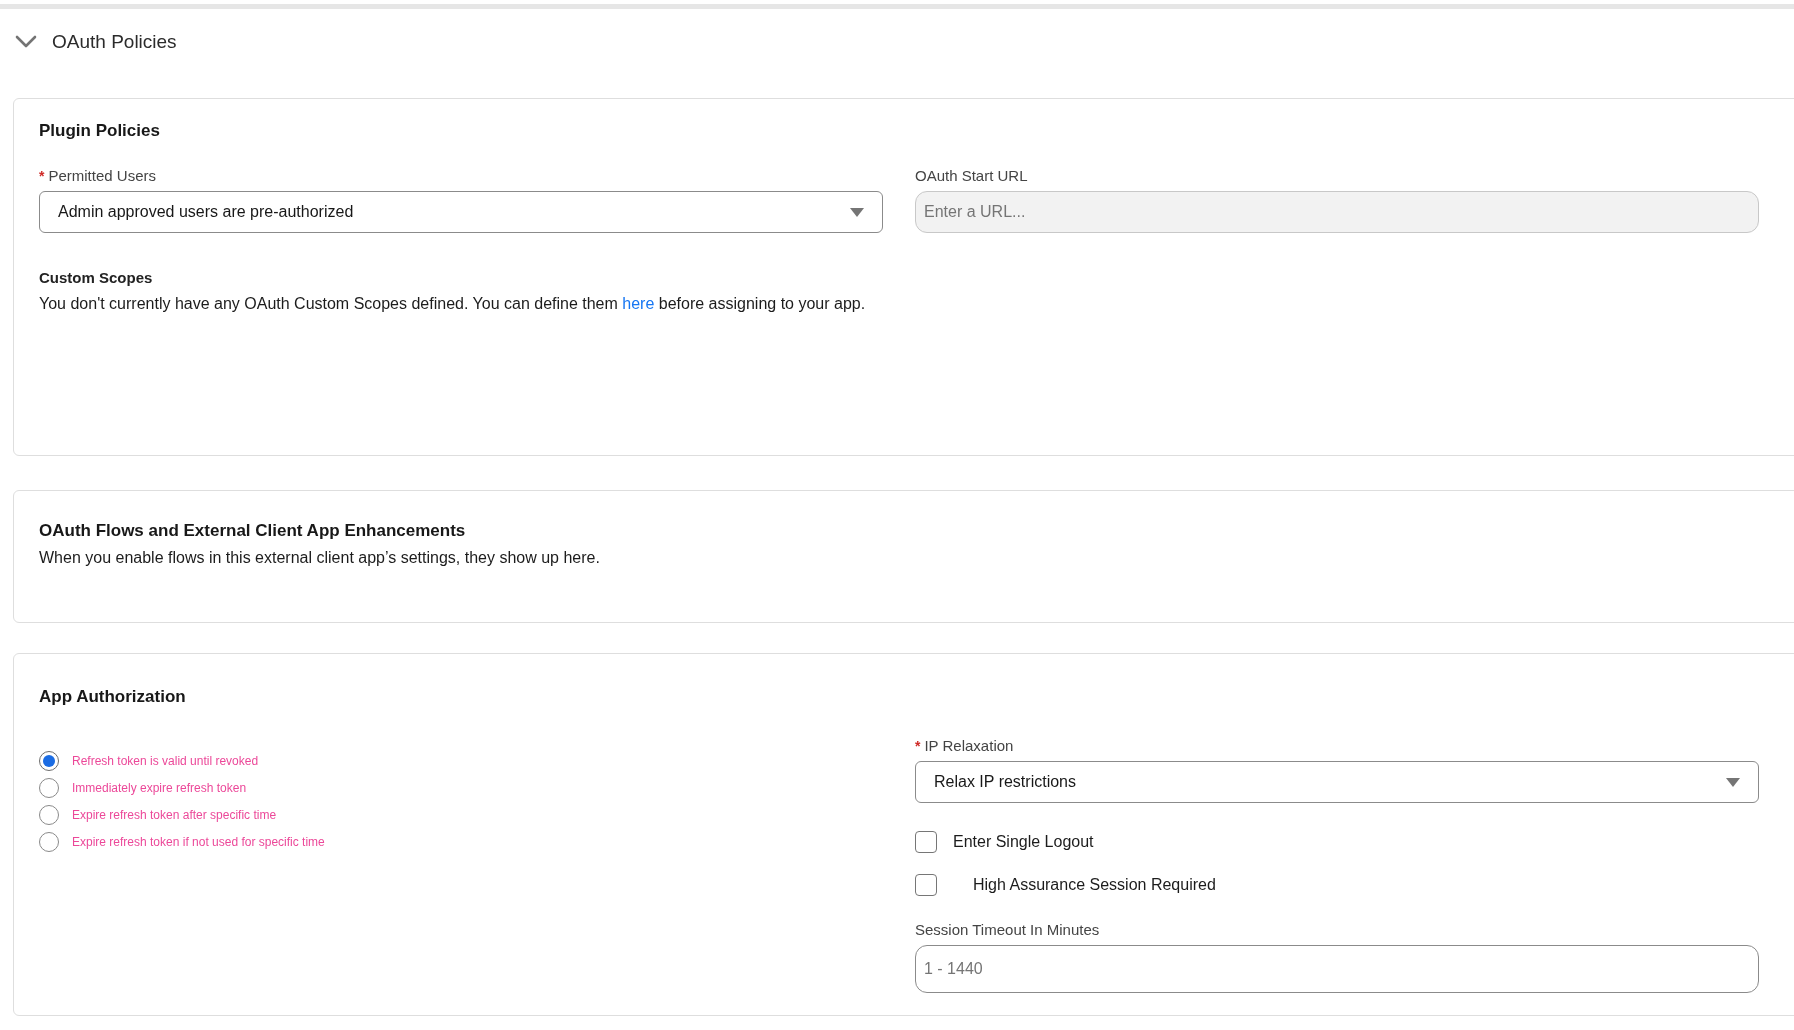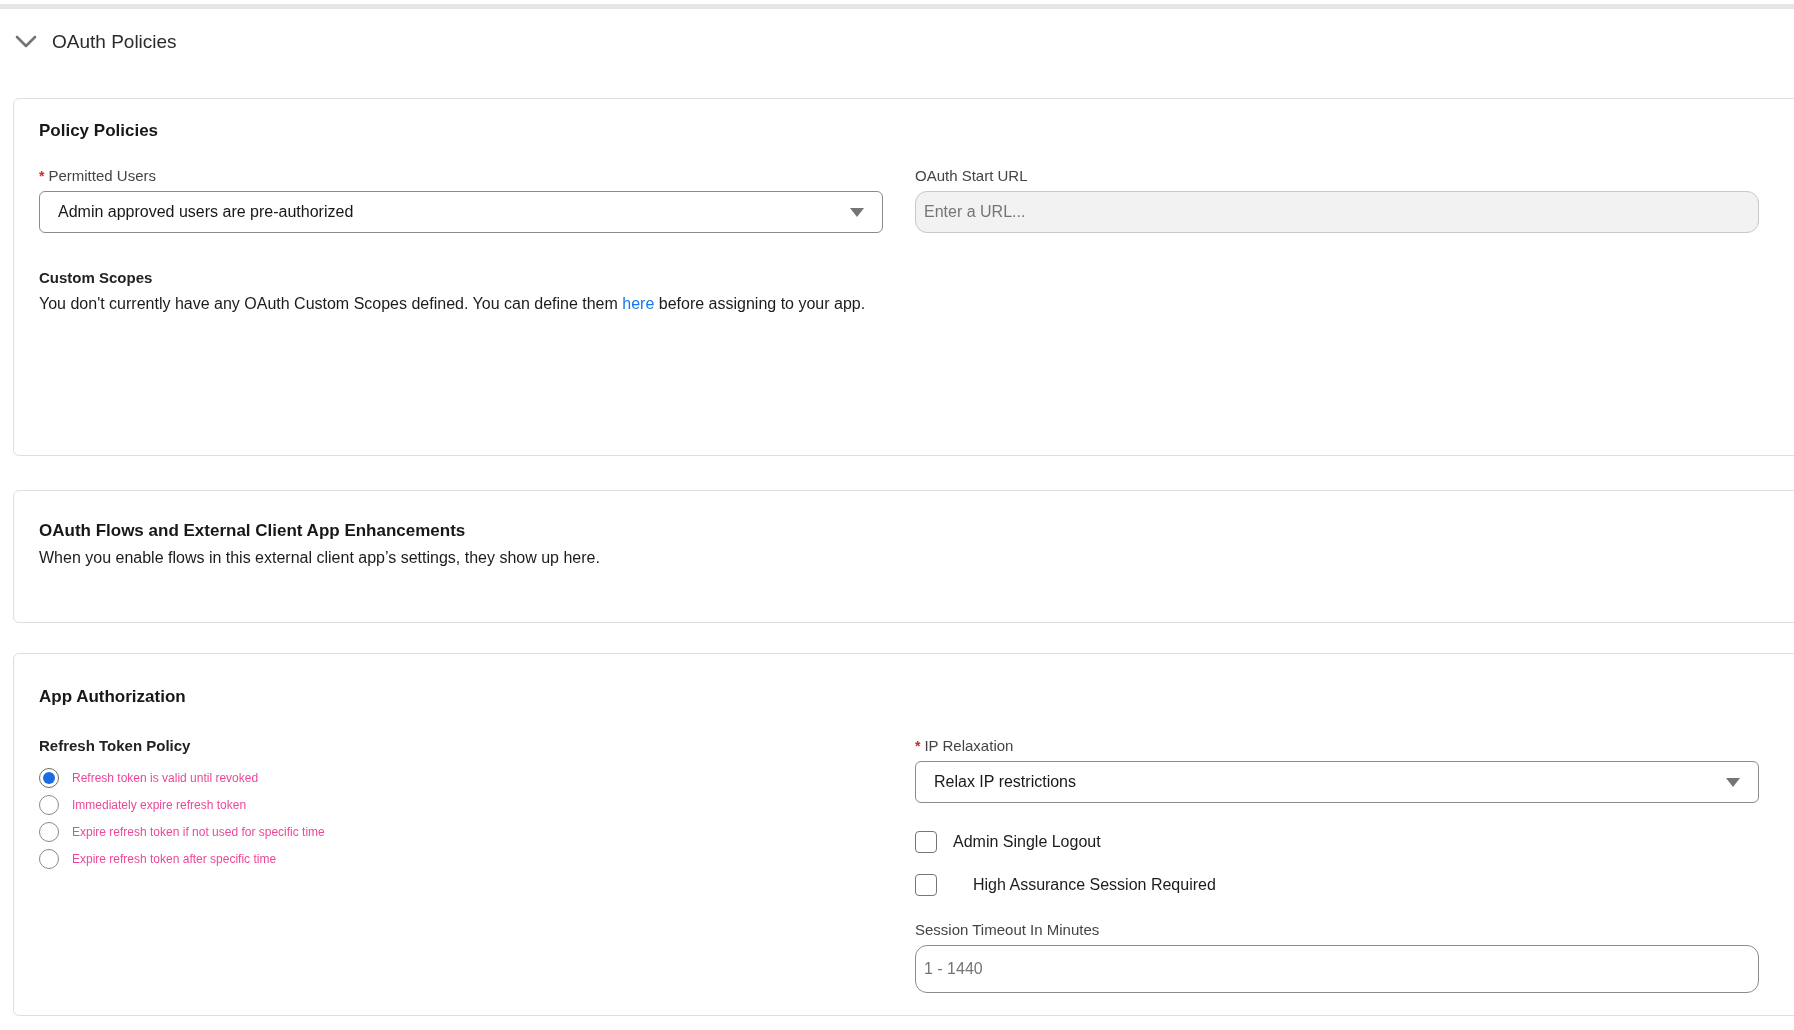--- a/index.html
+++ b/index.html
@@ -147,21 +147,21 @@
 <div class="section-header">
   <span class="chevron">
     <svg viewBox="0 0 22 14" width="22" height="14">
       <path d="M2 2 L11 11 L20 2" fill="none" stroke="#747474" stroke-width="2.6" stroke-linecap="round" stroke-linejoin="round"></path>
     </svg>
   </span>
   <span class="section-title">OAuth Policies</span>
 </div>
 
 <div class="card card-1">
-  <div class="card-title">Policy Policies</div>
+  <div class="card-title">Plugin Policies</div>
 
   <div class="two-col" style="margin-top: 26px;">
     <div>
       <div class="field-label">
         <span class="req">*</span>
         <span>Permitted Users</span>
       </div>
       <div class="combobox">
         <span class="value">Admin approved users are pre-authorized</span>
         <span class="tri-down"></span>
@@ -186,54 +186,53 @@
   <div class="card-title">OAuth Flows and External Client App Enhancements</div>
   <div class="body-text" style="margin-top: 5px;">When you enable flows in this external client app’s settings, they show up here.</div>
 </div>
 
 <div class="card card-3">
   <div class="card-title">App Authorization</div>
 
   <div class="two-col" style="margin-top: 30px;">
 
     <div>
-      <div class="subsection-title">Refresh Token Policy</div>
       <div style="margin-top: 10px;">
         <div class="radio-row">
           <span class="radio checked"></span>
           <span class="radio-label">Refresh token is valid until revoked</span>
         </div>
         <div class="radio-row">
           <span class="radio"></span>
           <span class="radio-label">Immediately expire refresh token</span>
         </div>
         <div class="radio-row">
           <span class="radio"></span>
+          <span class="radio-label">Expire refresh token after specific time</span>
+        </div>
+        <div class="radio-row">
+          <span class="radio"></span>
           <span class="radio-label">Expire refresh token if not used for specific time</span>
-        </div>
-        <div class="radio-row">
-          <span class="radio"></span>
-          <span class="radio-label">Expire refresh token after specific time</span>
         </div>
       </div>
     </div>
 
     <div>
       <div class="field-label">
         <span class="req">*</span>
         <span>IP Relaxation</span>
       </div>
       <div class="combobox">
         <span class="value">Relax IP restrictions</span>
         <span class="tri-down"></span>
       </div>
 
       <div class="check-row" style="margin-top: 28px;">
         <span class="checkbox"></span>
-        <span class="check-label">Admin Single Logout</span>
+        <span class="check-label">Enter Single Logout</span>
       </div>
       <div class="check-row" style="margin-top: 21px; gap: 36px;">
         <span class="checkbox"></span>
         <span class="check-label">High Assurance Session Required</span>
       </div>
 
       <div class="field-label" style="margin-top: 25px;">
         <span>Session Timeout In Minutes</span>
       </div>
       <input class="text-input session-input" type="text" placeholder="1 - 1440" style="">

